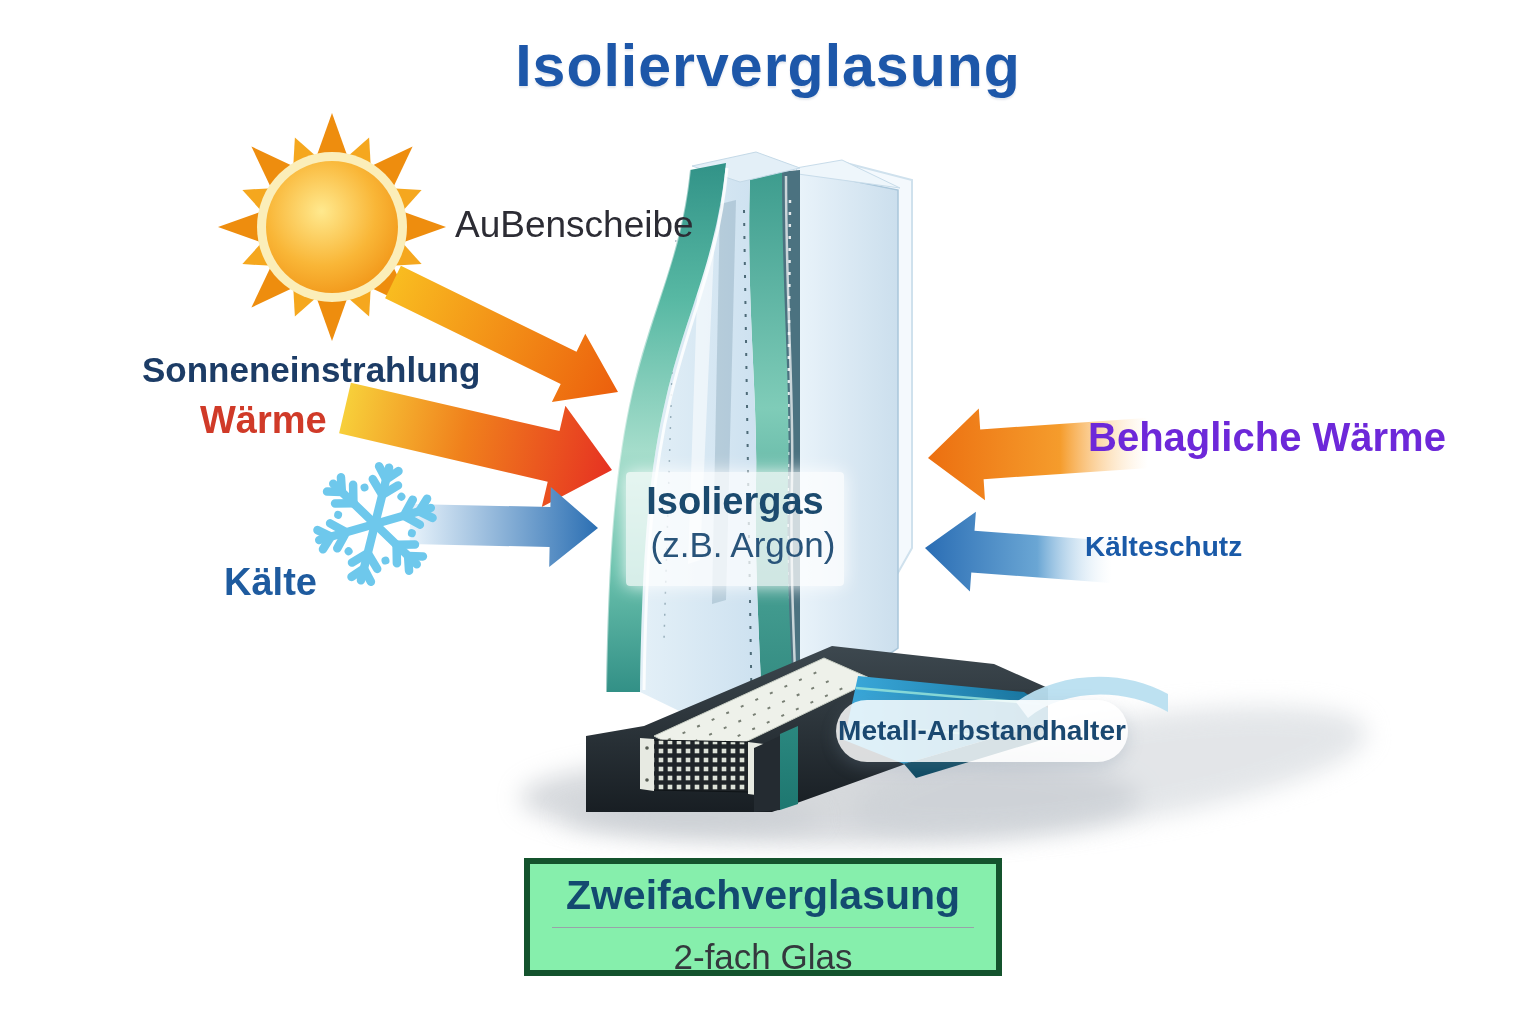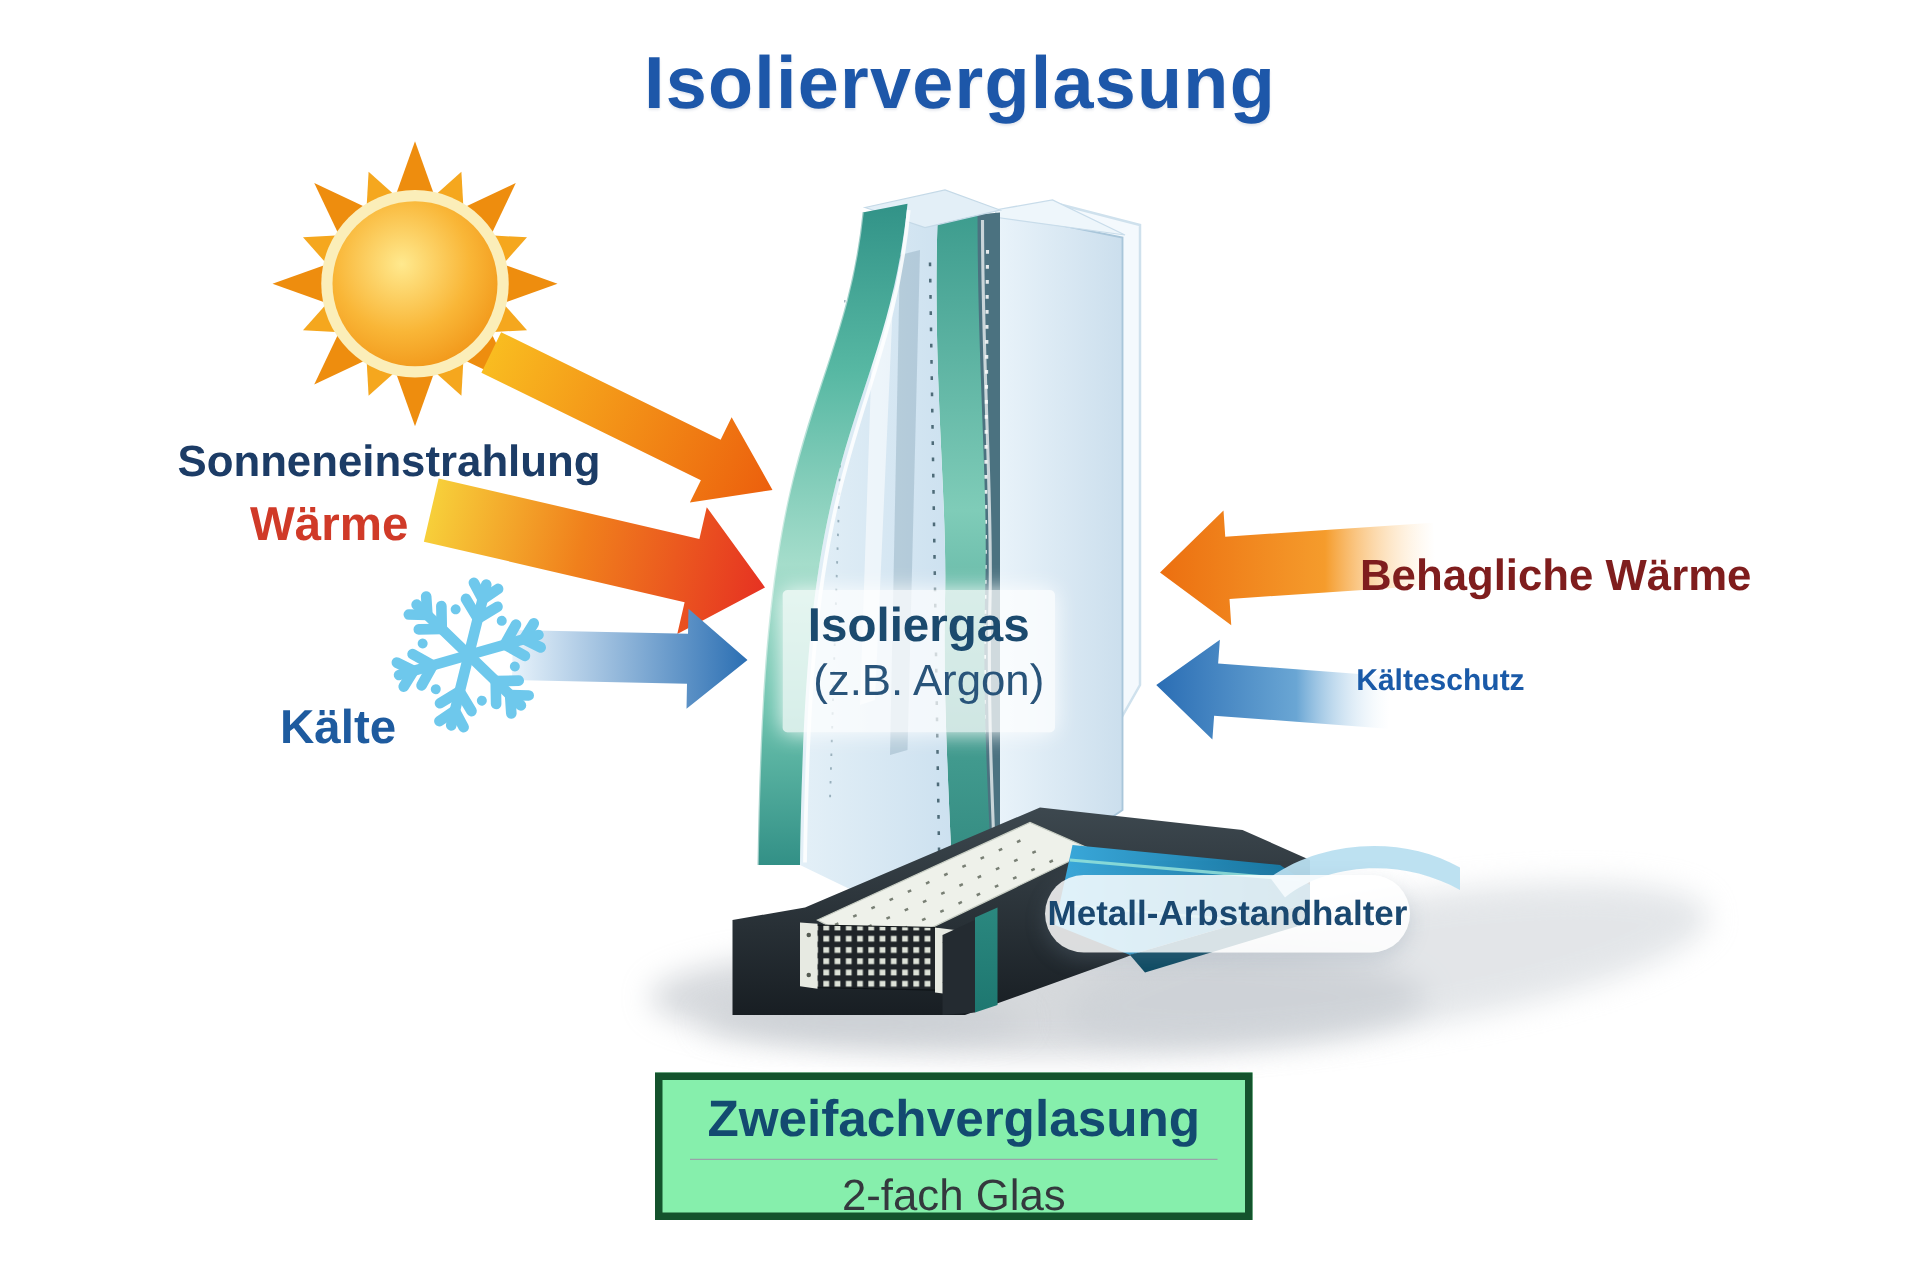--- a/index.html
+++ b/index.html
@@ -9,22 +9,22 @@
   .art{position:absolute;left:0;top:0;}
   .lbl{position:absolute;white-space:nowrap;}
   .title{position:absolute;left:0;top:32px;width:100%;margin:0;text-align:center;
          font-size:59px;font-weight:bold;color:#1d57a9;letter-spacing:1px;
          text-shadow:0 2px 2px rgba(30,60,110,0.12);}
   .outer{left:455px;top:204px;font-size:37px;font-weight:normal;color:#2c2c34;}
   .inner{left:893px;top:204px;font-size:37px;font-weight:bold;color:#1f3a59;}
   .sonnen{left:142px;top:350px;font-size:35px;font-weight:600;color:#1c3c66;}
   .waerme{left:200px;top:399px;font-size:38px;font-weight:bold;color:#d03a28;}
   .kaelte{left:224px;top:561px;font-size:38px;font-weight:bold;color:#1e5b9f;}
-  .behag{left:1088px;top:441px;font-size:35px;font-weight:600;color:#7f1d1d;}
-  .ksch{left:1085px;top:531px;font-size:24px;font-weight:bold;color:#1a5aa8;}
+  .behag{left:1088px;top:415px;font-size:40px;font-weight:600;color:#6d28d9;}
+  .ksch{left:1085px;top:531px;font-size:28px;font-weight:bold;color:#1a5aa8;}
   .gasbox{position:absolute;left:626px;top:472px;width:218px;height:114px;
           background:rgba(255,255,255,0.74);border-radius:4px;text-align:center;
           box-shadow:0 0 18px rgba(255,255,255,0.9);}
   .gas1{margin-top:8px;font-size:38px;font-weight:bold;color:#1b4a6e;}
   .gas2{margin-top:2px;font-size:35px;color:#29547a;margin-left:16px;}
   .pill{position:absolute;left:836px;top:700px;width:292px;height:62px;
         background:rgba(255,255,255,0.84);border-radius:31px;text-align:center;
         line-height:62px;box-shadow:0 6px 16px rgba(120,140,160,0.25);}
   .pill span{font-size:28px;font-weight:bold;color:#1a4870;}
   .footerbox{position:absolute;left:524px;top:858px;width:478px;height:118px;
@@ -239,20 +239,21 @@
       <circle cx="0" cy="-38" r="4" transform="rotate(150)"></circle>
       <circle cx="0" cy="-38" r="4" transform="rotate(210)"></circle>
       <circle cx="0" cy="-38" r="4" transform="rotate(270)"></circle>
       <circle cx="0" cy="-38" r="4" transform="rotate(330)"></circle>
     </g>
   </g>
 </svg>
 
 <h1 class="title">Isolierverglasung</h1>
 
+<div class="lbl outer">AuBenscheibe</div>
 <div class="lbl sonnen">Sonneneinstrahlung</div>
 <div class="lbl waerme">Wärme</div>
 <div class="lbl kaelte">Kälte</div>
 <div class="lbl behag">Behagliche Wärme</div>
 <div class="lbl ksch">Kälteschutz</div>
 
 <div class="gasbox">
   <div class="gas1">Isoliergas</div>
   <div class="gas2">(z.B. Argon)</div>
 </div>

